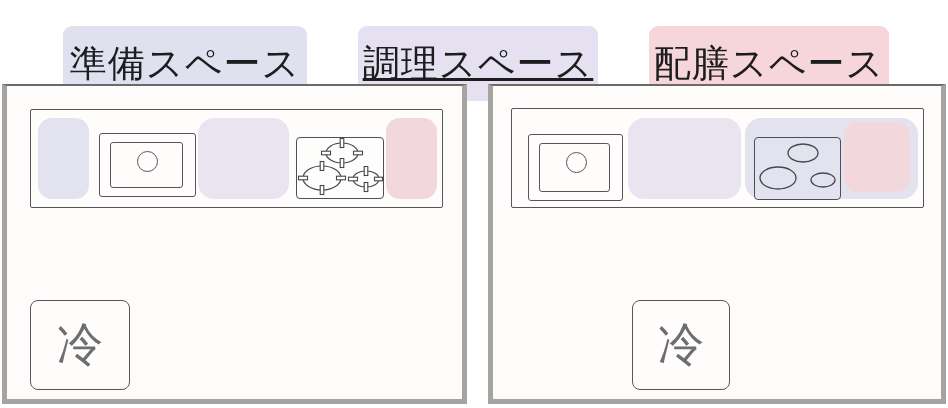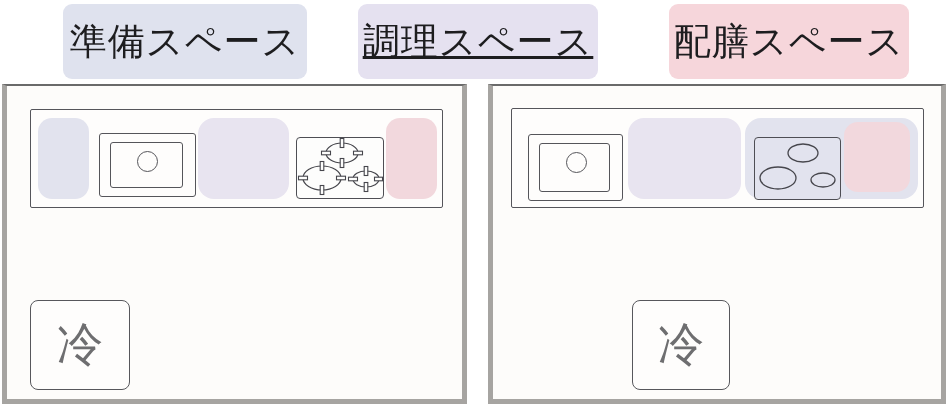--- a/index.html
+++ b/index.html
@@ -5,30 +5,30 @@
   html, body { margin: 0; padding: 0; }
   body {
     width: 948px; height: 408px; position: relative;
     background: #ffffff;
     font-family: "DejaVu Sans", "Liberation Sans", sans-serif;
     overflow: hidden;
   }
 
   
   .legend-label {
-    position: absolute; top: 4px; height: 75px;
+    position: absolute; top: 26px; height: 75px;
     border-radius: 9px;
     display: flex; align-items: center; justify-content: center;
     font-size: 37px; font-weight: 500; letter-spacing: 1px;
     color: var(--label-text, #1d1d1f);
     white-space: nowrap;
   }
   #legend-prep  { left: 63px;  width: 244px; background: var(--legend-prep,  #dfe2ee); }
   #legend-cook  { left: 358px; width: 240px; background: var(--legend-cook,  #e5e1f0); text-decoration: underline; }
-  #legend-serve { left: 649px; width: 240px; background: var(--legend-serve, #f6d6db); margin-left: 20px; }
+  #legend-serve { left: 649px; width: 240px; background: var(--legend-serve, #f6d6db); }
 
   
   .room {
     position: absolute; top: 84px; height: 320px; box-sizing: border-box;
     background: var(--room-bg, #fdfcfa);
     border-top: 2px solid var(--wall-top, #6a6a6a);
     border-left: 5px solid var(--wall, #a6a4a1);
     border-right: 5px solid var(--wall, #a6a4a1);
     border-bottom: 5px solid var(--wall, #a6a4a1);
   }

